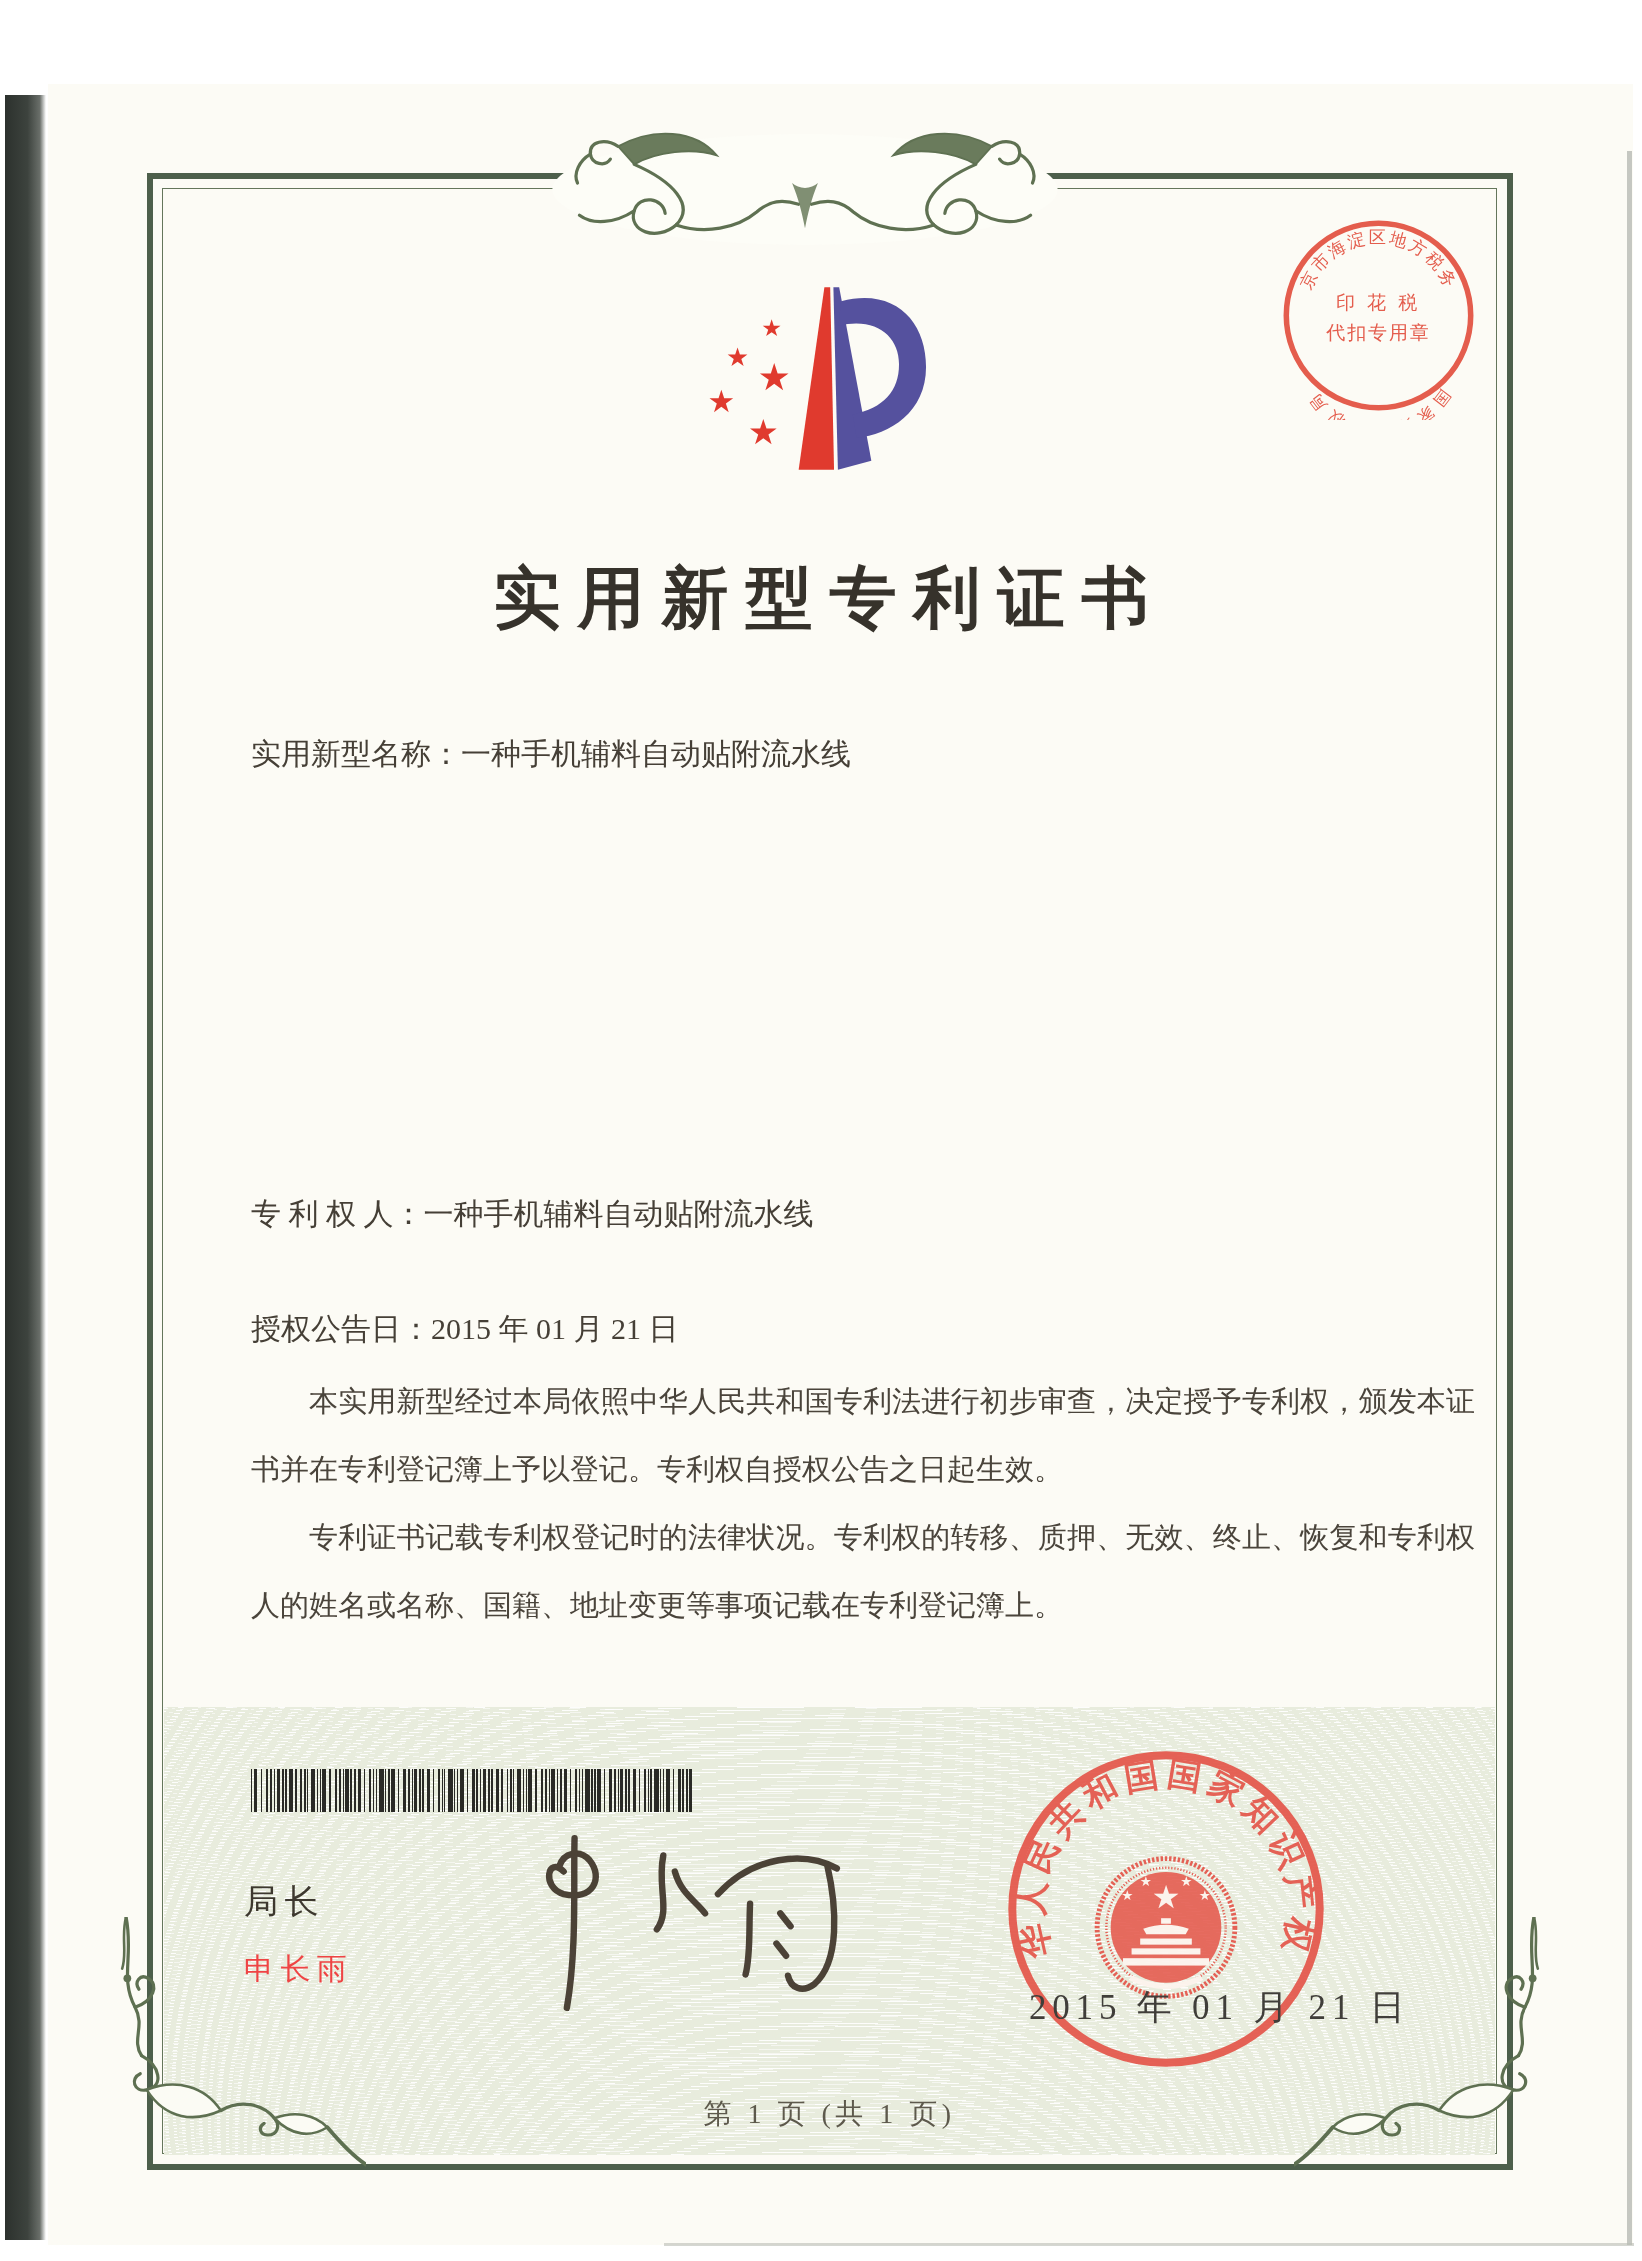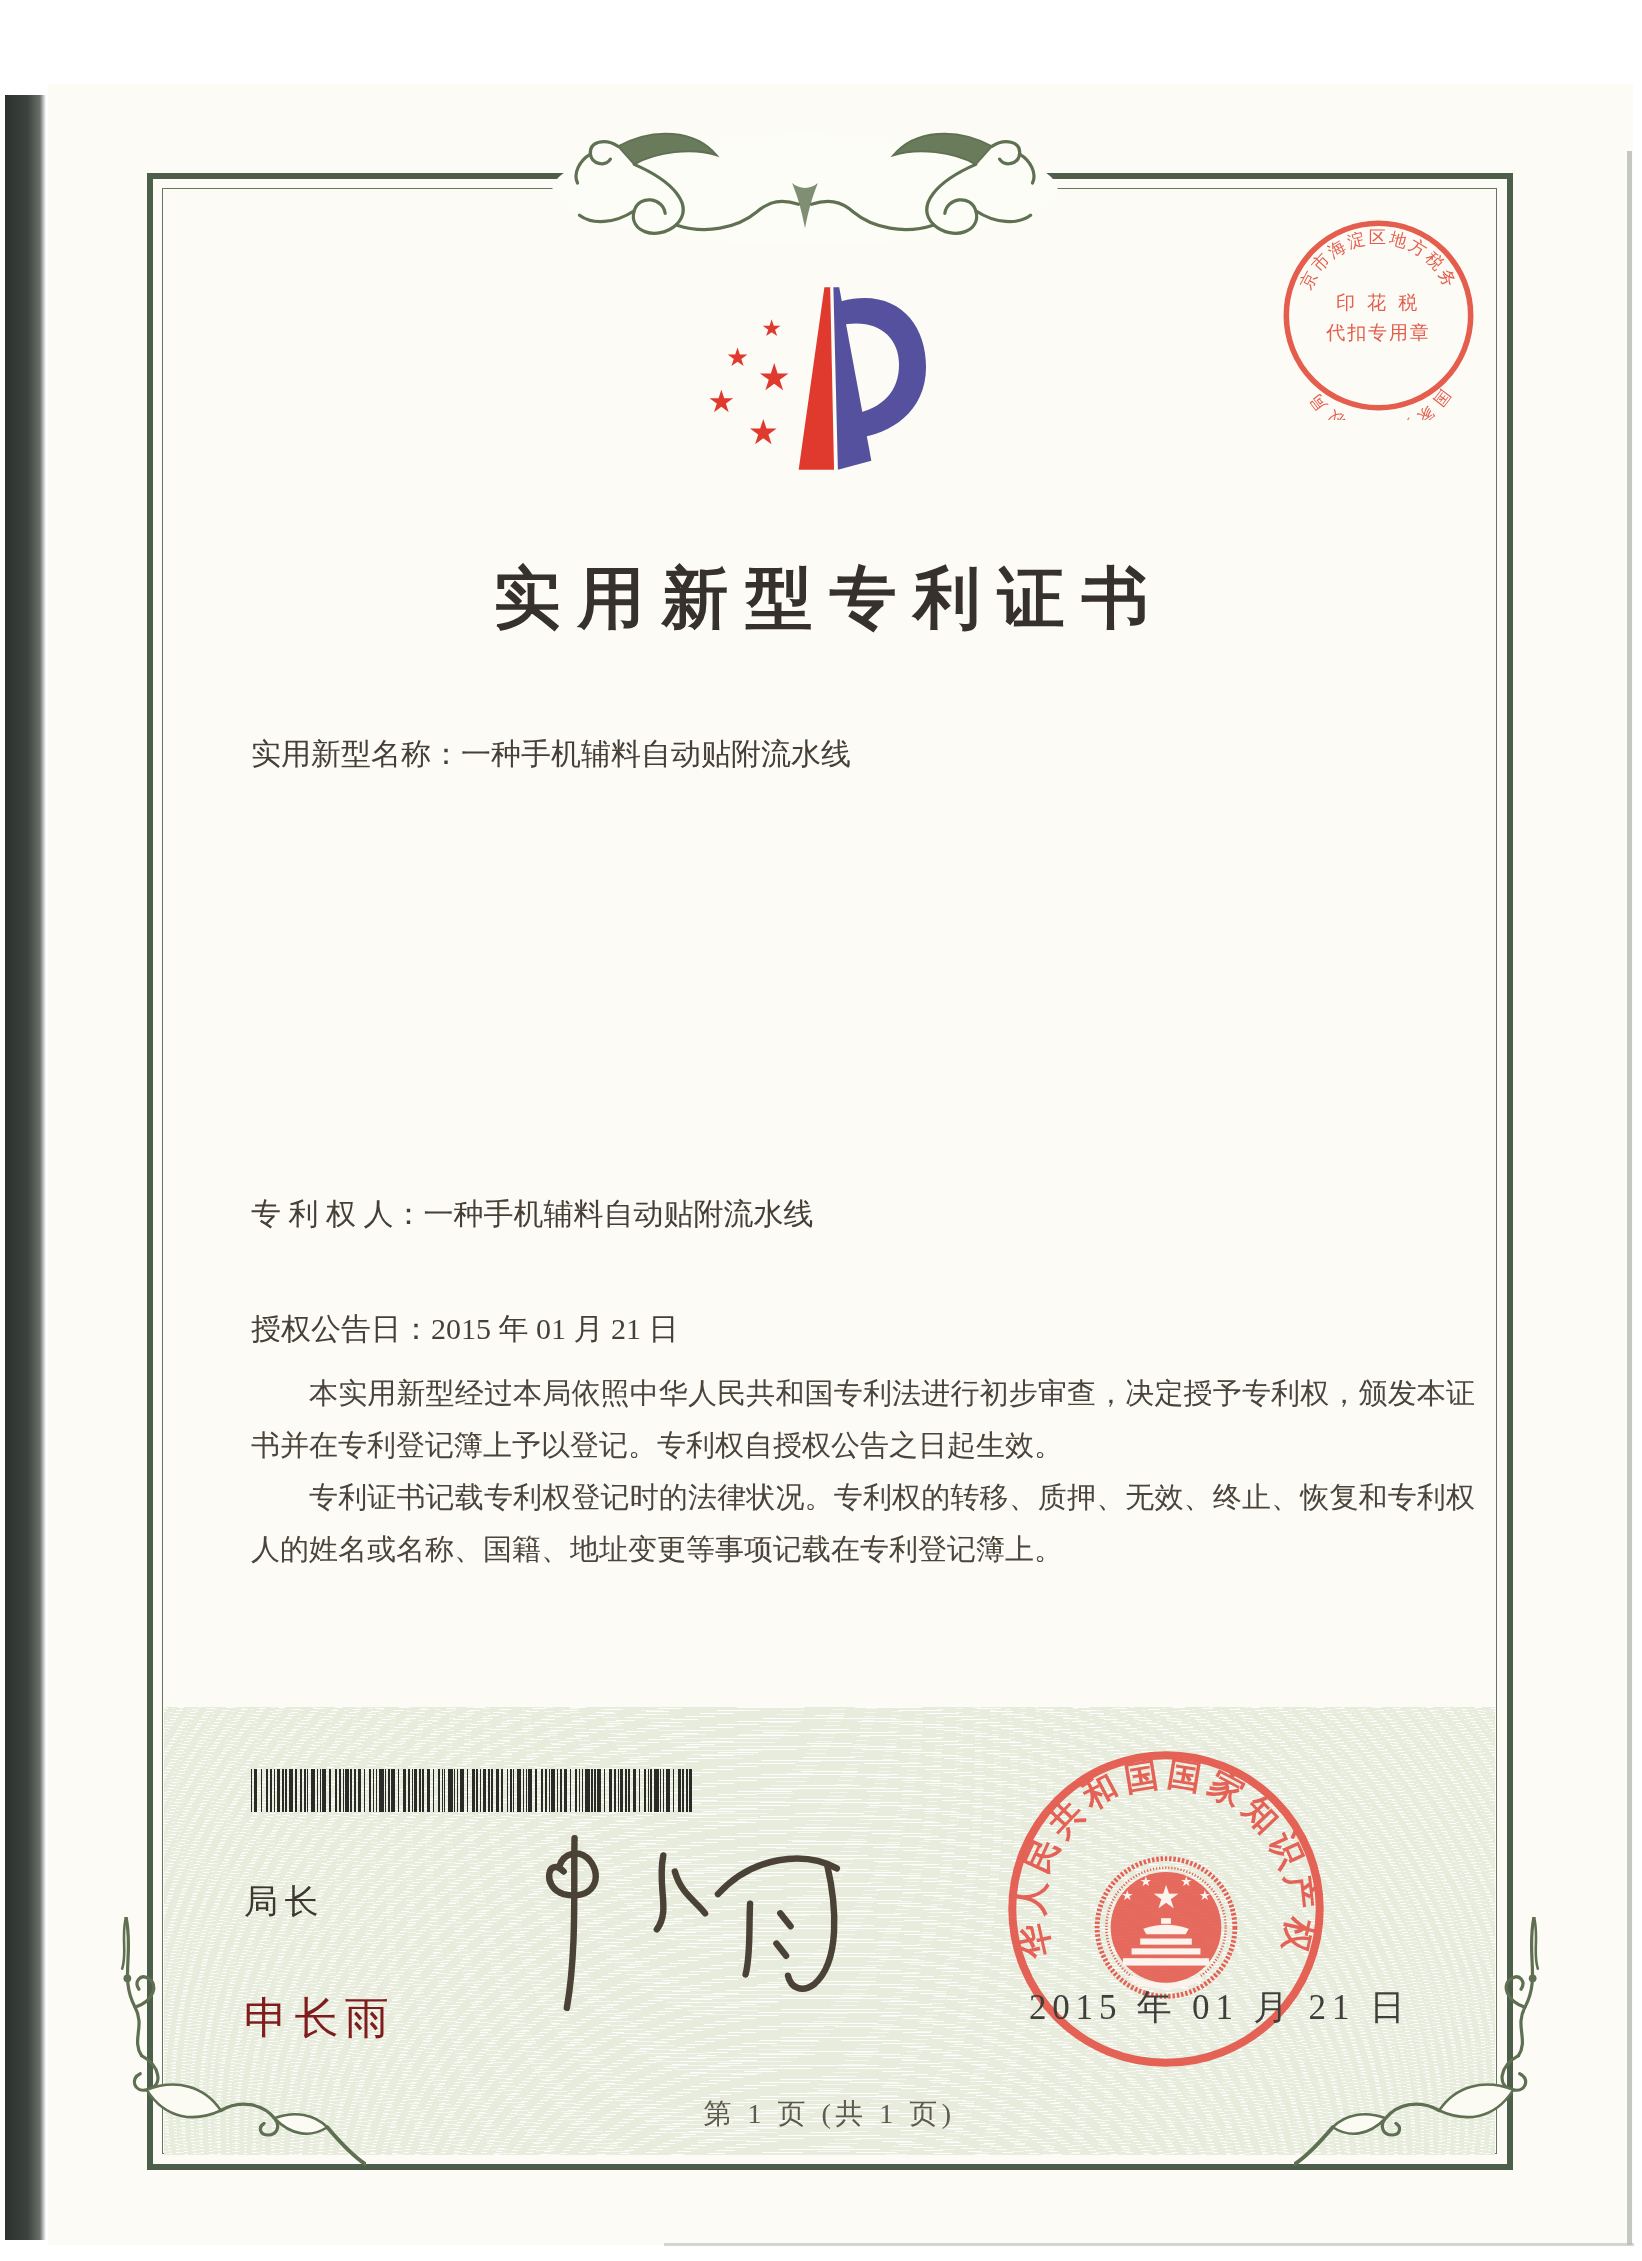--- a/index.html
+++ b/index.html
@@ -24,30 +24,30 @@
         background-image:
           repeating-radial-gradient(140% 120% at 50% 195%, rgba(255,255,255,.9) 0 1.3px, rgba(255,255,255,0) 1.3px 9.7px),
           repeating-radial-gradient(150% 130% at 42% -80%, rgba(255,255,255,.55) 0 1.3px, rgba(255,255,255,0) 1.3px 13.5px);}
 
   .txt{position:absolute;color:#47423a;}
   #cert-number{left:218px;top:289px;font-size:29px;letter-spacing:8.4px;color:#5c5650;}
   #title{left:164px;top:553px;width:1331px;text-align:center;font-size:67px;font-weight:bold;
          letter-spacing:17px;color:#36322b;}
   .field{left:251px;width:1243px;font-size:30px;color:#453f36;white-space:nowrap;}
   .f1{top:734px}.f2{top:850px}.f3{top:965px}.f4{top:1080px}.f5{top:1194px}.f6{top:1309px}
-  #paras{position:absolute;left:251px;top:1367px;width:1224px;font-size:29px;line-height:52px;
+  #paras{position:absolute;left:251px;top:1367px;width:1224px;font-size:29px;line-height:68px;
          color:#4a443b;text-align:justify;}
   #paras p{margin:0;text-indent:2em;}
 
   #barcode{position:absolute;left:251px;top:1769px;width:452px;height:43px;font-size:0;}
   #barcode i{display:inline-block;height:100%;background:#2a2a26;}
   #barcode s{display:inline-block;height:100%;}
 
   #director-label{left:244px;top:1879px;font-size:34px;letter-spacing:6.4px;color:#3d382f;}
-  #director-name{left:244px;top:1949px;font-size:44px;letter-spacing:6.4px;color:#7f1d1d;margin-top:40px;}
+  #director-name{left:244px;top:1949px;font-size:30px;letter-spacing:6.4px;color:#ef4444;}
   #issue-date{left:1029px;top:1984px;font-size:35px;letter-spacing:5.8px;color:#403e3a;}
   #page-footer{left:164px;top:2095px;width:1331px;text-align:center;font-size:28px;
                letter-spacing:4.5px;color:#5d594c;}
 
   .stamp{position:absolute;opacity:.92;}
   svg text{font-family:"Liberation Serif","DejaVu Serif",serif;}
 </style>
 </head>
 <body>
 

